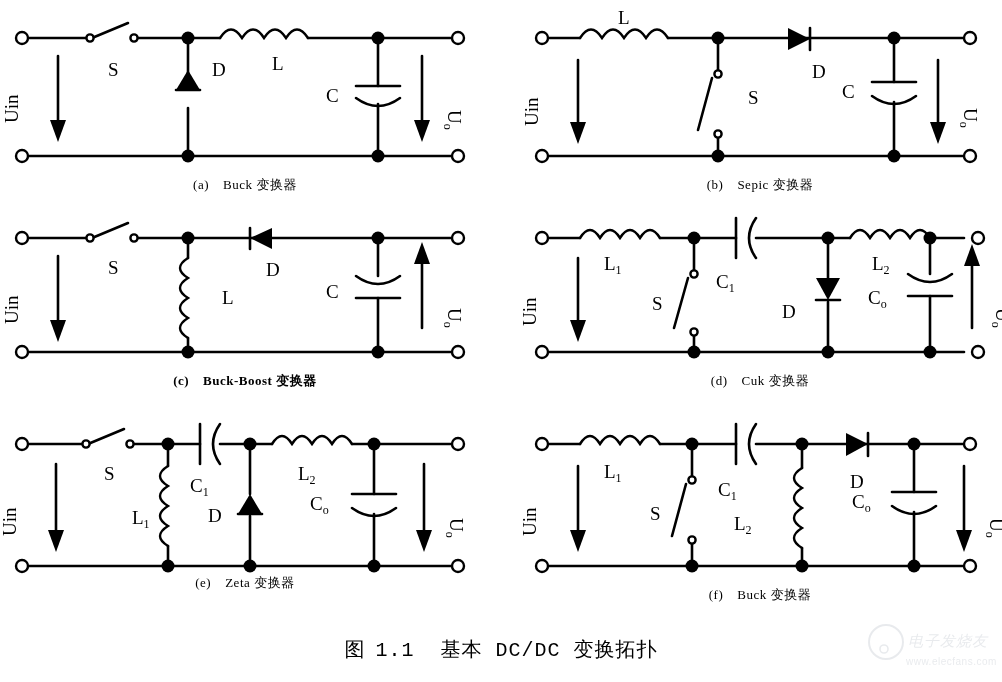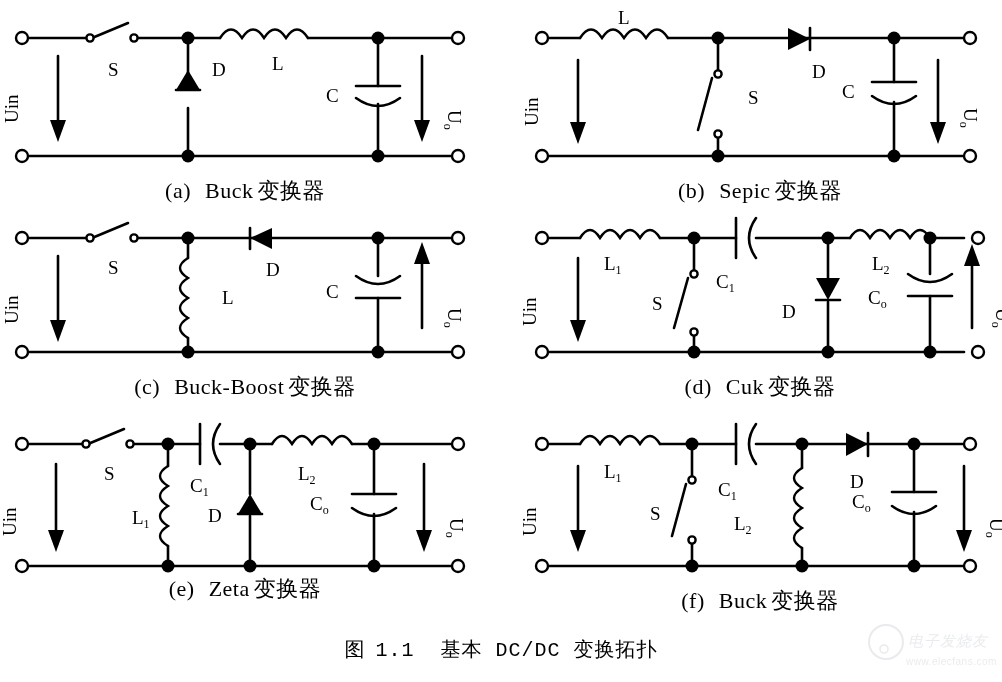--- a/index.html
+++ b/index.html
@@ -2,21 +2,21 @@
 <html><head>
 <meta charset="utf-8">
 <style>
   html,body{margin:0;padding:0;background:#fff;}
   body{width:1002px;height:682px;position:relative;
        font-family:"Liberation Serif","DejaVu Serif",serif;color:#000;}
   .figure{position:absolute;left:0;top:0;width:1002px;height:682px;}
   .cell{position:absolute;}
   svg{display:block;overflow:visible;}
   .subcap{position:absolute;width:100%;text-align:center;
-          font-size:22px;letter-spacing:.5px;white-space:nowrap;}
+          font-size:13px;letter-spacing:.5px;white-space:nowrap;}
   .subcap .idx{margin-right:14px;}
   .subcap .nm{margin-right:4px;}
   .maincap{position:absolute;left:0;top:636px;width:1002px;text-align:center;
            font-size:20px;letter-spacing:1px;font-family:Liberation Mono, monospace;}
   .maincap .t1{margin-right:10px;}
   .maincap .t2{margin-right:26px;}
   .watermark{position:absolute;left:878px;top:616px;width:124px;height:62px;
              opacity:.22;pointer-events:none;}
   .wm-text{font-size:15px;color:#9aa3b0;font-family:"Liberation Sans",sans-serif;
            letter-spacing:1px;font-style:italic;}
@@ -183,21 +183,21 @@
         <circle cx="90" cy="26" r="3.6"></circle>
         <circle cx="134" cy="26" r="3.6"></circle>
       </g>
       <text class="lbl" x="18" y="112" transform="rotate(-90 18 112)">Uin</text>
       <text class="lbl" x="108" y="62">S</text>
       <text class="lbl" x="222" y="92">L</text>
       <text class="lbl" x="266" y="64">D</text>
       <text class="lbl" x="326" y="86">C</text>
       <text class="lbl" x="448" y="96" transform="rotate(90 448 96)"><tspan>U</tspan><tspan font-size="12" dy="4">o</tspan></text>
     </svg>
-    <div class="subcap" style="top:160px;">
+    <div class="subcap" style="top:160px;font-weight:bold;">
       <span class="idx">(c)</span><span class="nm">Buck-Boost</span><span>变换器</span>
     </div>
   </div>
 
   <div class="cell" style="left:520px;top:212px;width:480px;height:190px;">
     <svg width="480" height="150" viewBox="0 0 480 150">
       <g stroke="#000" stroke-width="2.6" fill="none" stroke-linecap="round">
         <line x1="28" y1="26" x2="60" y2="26"></line>
         <path d="M60 26 q10 -16 20 0 q10 -16 20 0 q10 -16 20 0 q10 -16 20 0" stroke-width="2.4"></path>
         <line x1="140" y1="26" x2="174" y2="26"></line>

